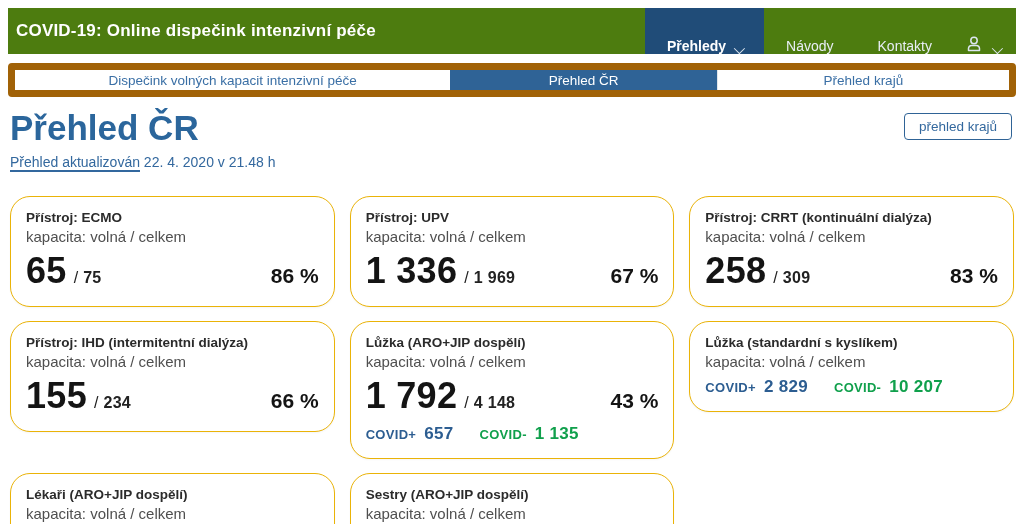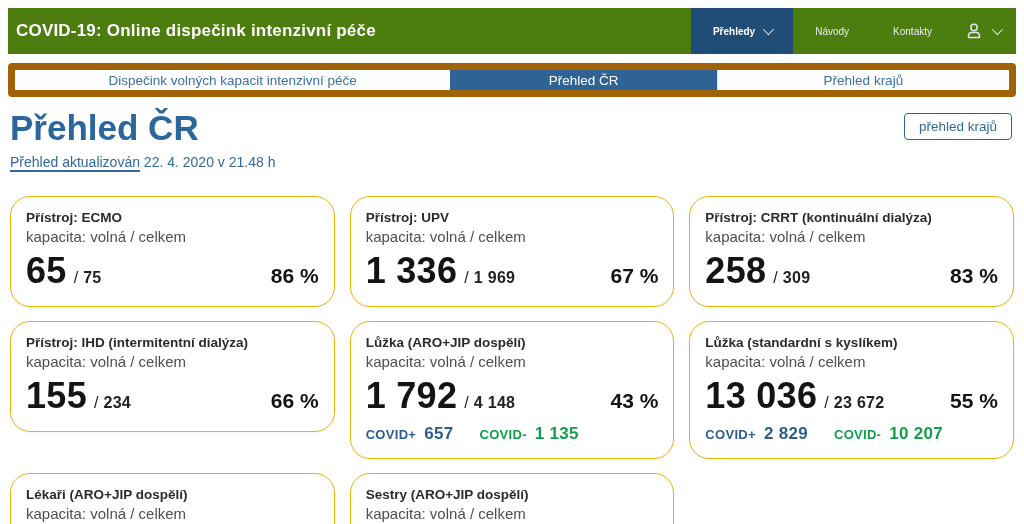--- a/index.html
+++ b/index.html
@@ -23,23 +23,23 @@
     font-size: 17px;
     font-weight: bold;
     color: #ffffff;
     align-self: center;
     padding-left: 8px;
     letter-spacing: 0.2px;
     flex: 1;
   }
   .nav-menu { display: flex; align-items: stretch; }
   .nav-item {
-    display: flex; align-items: center;
+    display: flex; align-items: flex-end;
     padding: 0 22px;
-    font-size: 10px;
+    font-size: 14px;
     color: #e8eef5;
     cursor: pointer;
     white-space: nowrap;
   }
   .nav-item.active {
     background: #204c78;
     font-weight: bold;
     color: #ffffff;
   }
   .chev {
@@ -290,25 +290,20 @@
       <span class="covid-plus-label">COVID+</span>
       <span class="covid-plus-val">657</span>
       <span class="covid-minus-label">COVID-</span>
       <span class="covid-minus-val">1 135</span>
     </div>
   </div>
 
   <div class="card">
     <div class="card-title">Lůžka (standardní s kyslíkem)</div>
     <div class="card-sub">kapacita: volná / celkem</div>
-    <div class="card-values">
-      <span class="val-free">13 036</span>
-      <span class="val-total">23 672</span>
-      <span class="val-pct">55 %</span>
-    </div>
     <div class="covid-row">
       <span class="covid-plus-label">COVID+</span>
       <span class="covid-plus-val">2 829</span>
       <span class="covid-minus-label">COVID-</span>
       <span class="covid-minus-val">10 207</span>
     </div>
   </div>
 
   <div class="card">
     <div class="card-title">Lékaři (ARO+JIP dospělí)</div>

